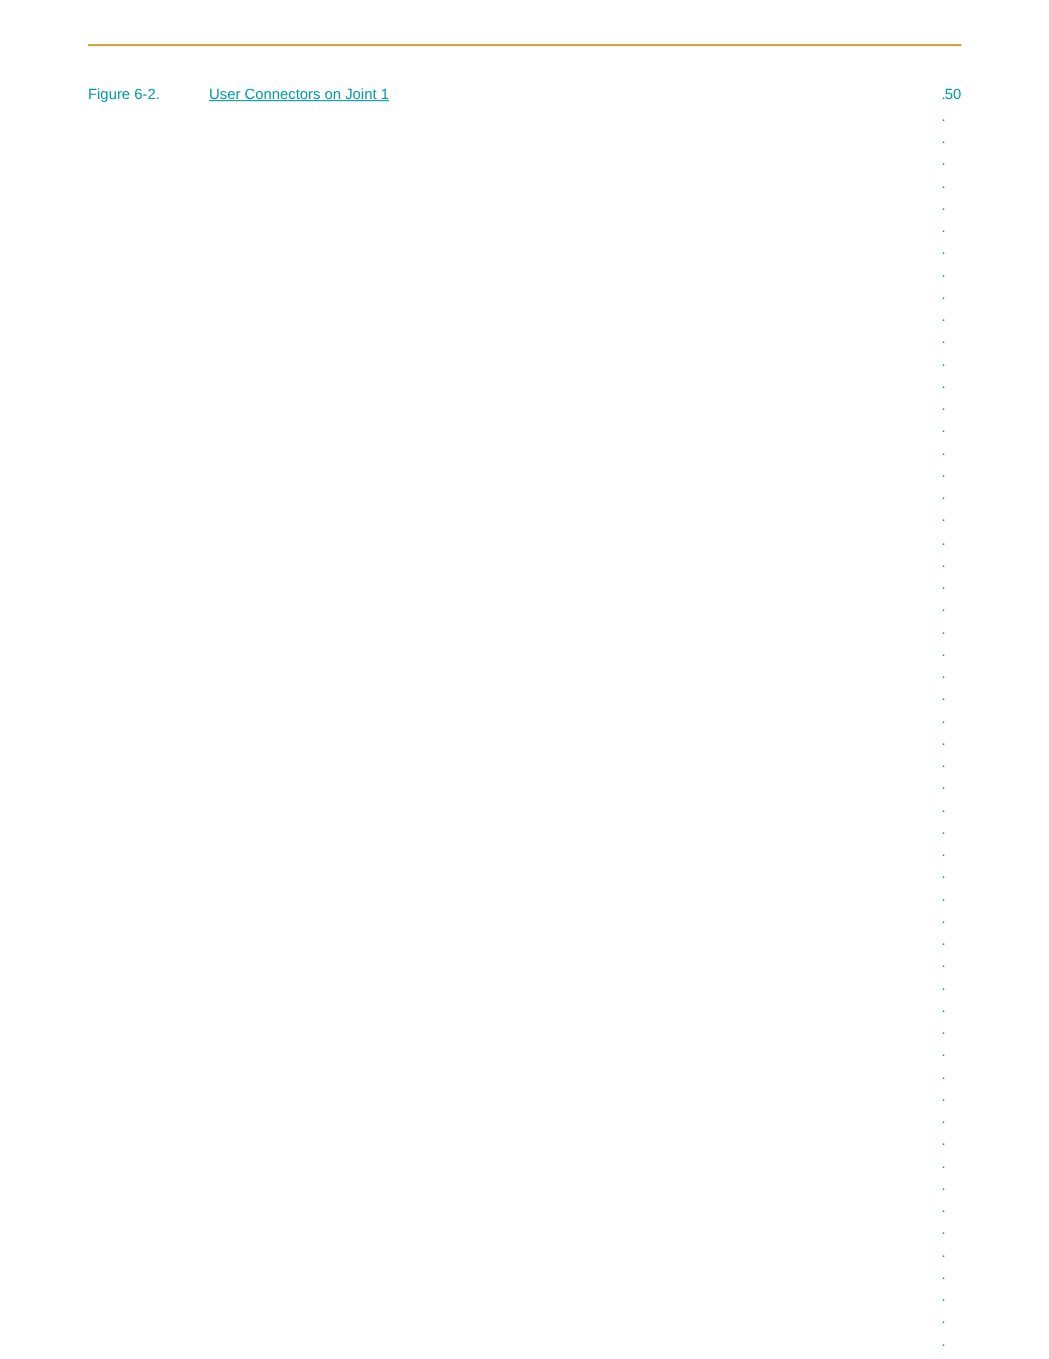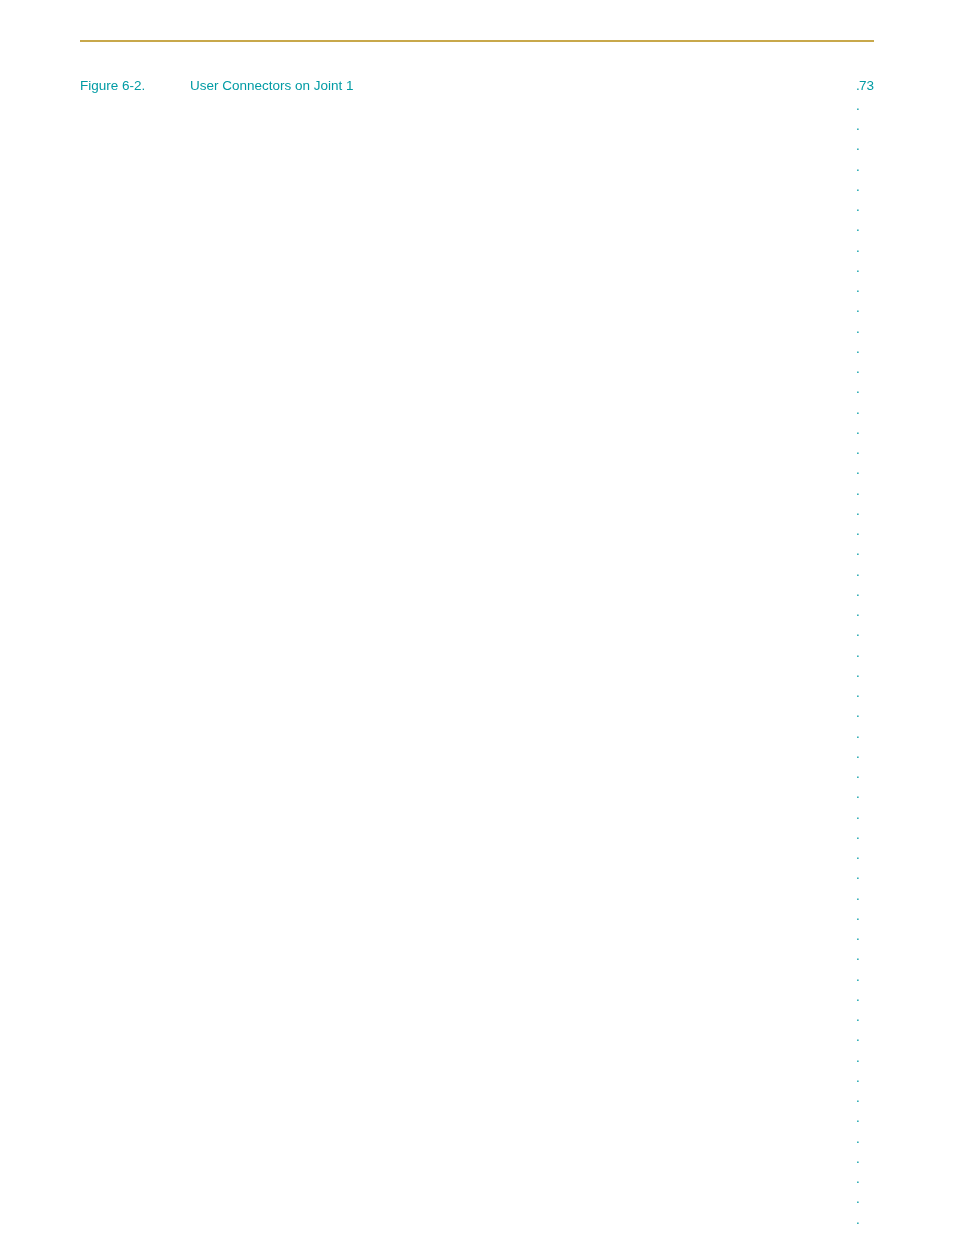--- a/index.html
+++ b/index.html
@@ -46,20 +46,21 @@
       width: 100%;
     }
 
     .toc-row {
       display: flex;
       align-items: baseline;
     }
 
     .toc-title-text {
       white-space: nowrap;
+      text-decoration: underline;
     }
 
     .toc-dots {
       flex: 1;
       overflow: hidden;
       color: #009BA4;
       font-size: 13.5px;
       padding: 0 3px;
     }
 
@@ -79,18 +80,18 @@
 <div class="top-border"></div>
 
 <table class="toc-table">
   <tbody id="toc-body">
   <tr>
         <td class="fig-label">Figure 6-2.</td>
         <td class="fig-title-cell">
           <div class="toc-row">
             <span class="toc-title-text fig-title">User Connectors on Joint 1</span>
             <span class="toc-dots"> . . . . . . . . . . . . . . . . . . . . . . . . . . . . . . . . . . . . . . . . . . . . . . . . . . . . . . . . . . . . . . . . . . . . . . . . . . . . . . . . </span>
-            <span class="toc-page">73</span>
+            <span class="toc-page">50</span>
           </div>
         </td>
       </tr>
     </tbody>
 </table>
 
 </body></html>

